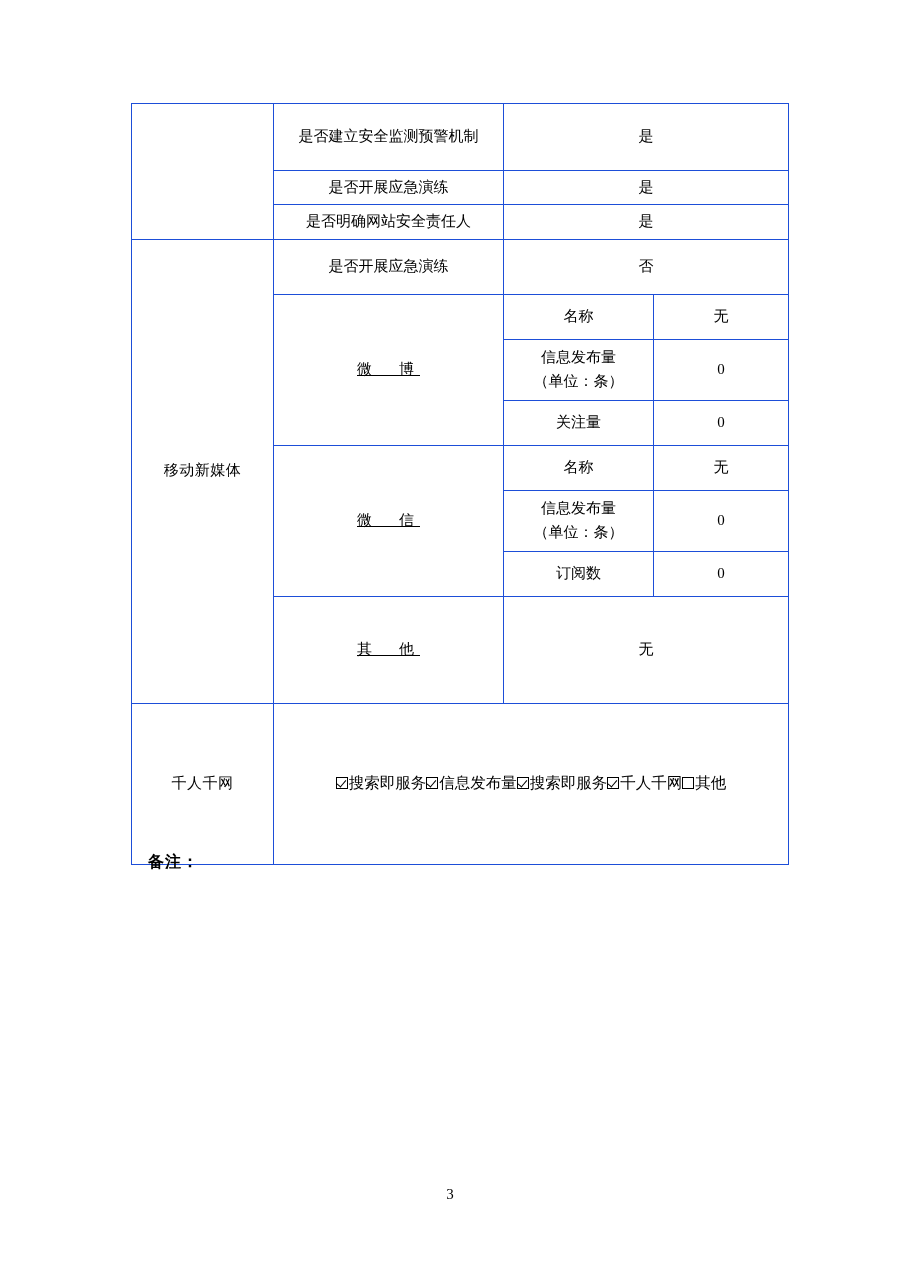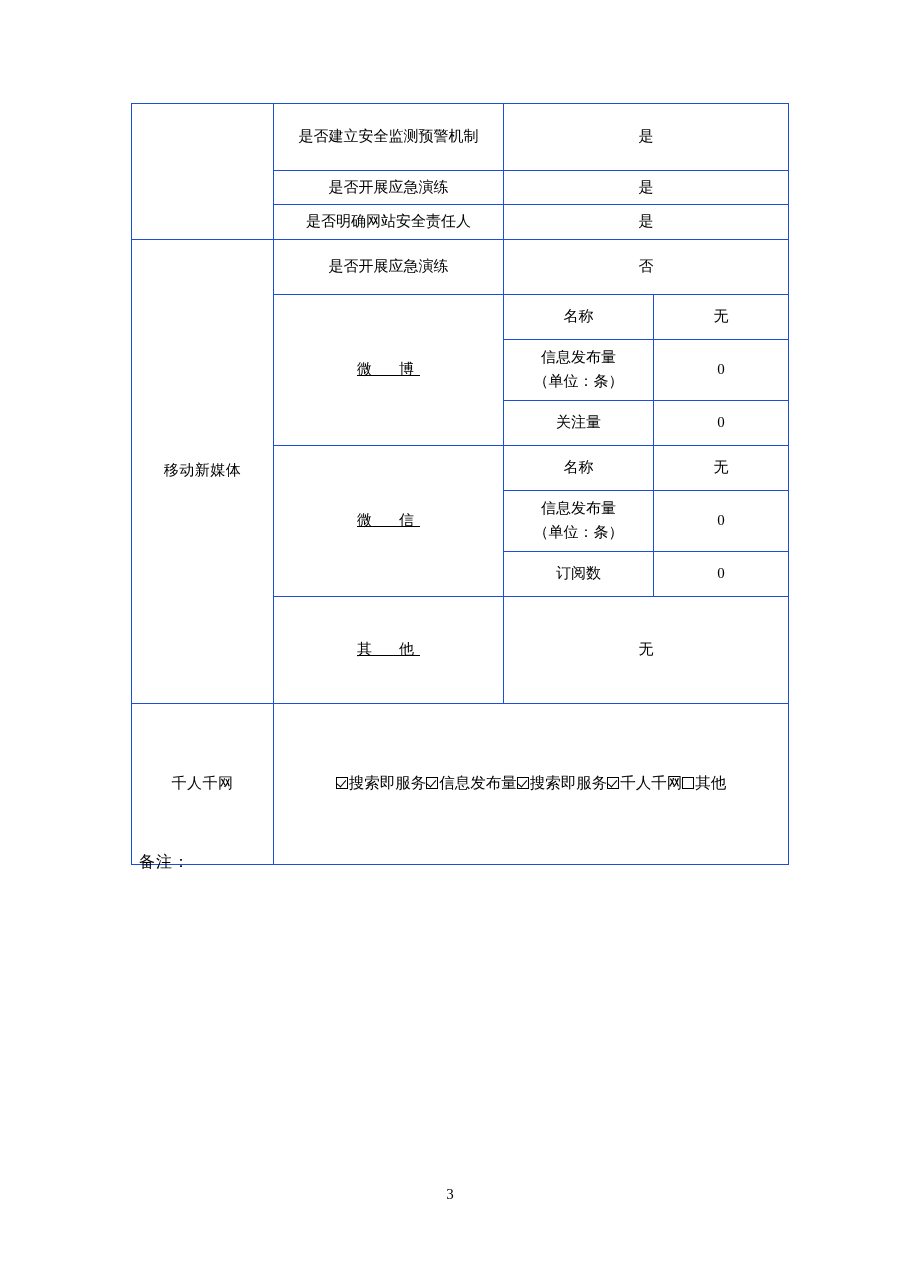--- a/index.html
+++ b/index.html
@@ -81,24 +81,25 @@
     width: 4px;
     height: 8px;
     border-right: 1.4px solid #000;
     border-bottom: 1.4px solid #000;
     transform: rotate(40deg);
   }
   .cb-group { margin-right: 0px; }
 
   .remark {
     position: absolute;
-    left: 139px;
+    left: 148px;
     top: 852px;
     font-size: 16px;
     letter-spacing: 1px;
+    font-weight: bold;
   }
   .page-number {
     position: absolute;
     left: 0;
     top: 1186px;
     width: 900px;
     text-align: center;
     font-size: 15px;
   }
 </style>

